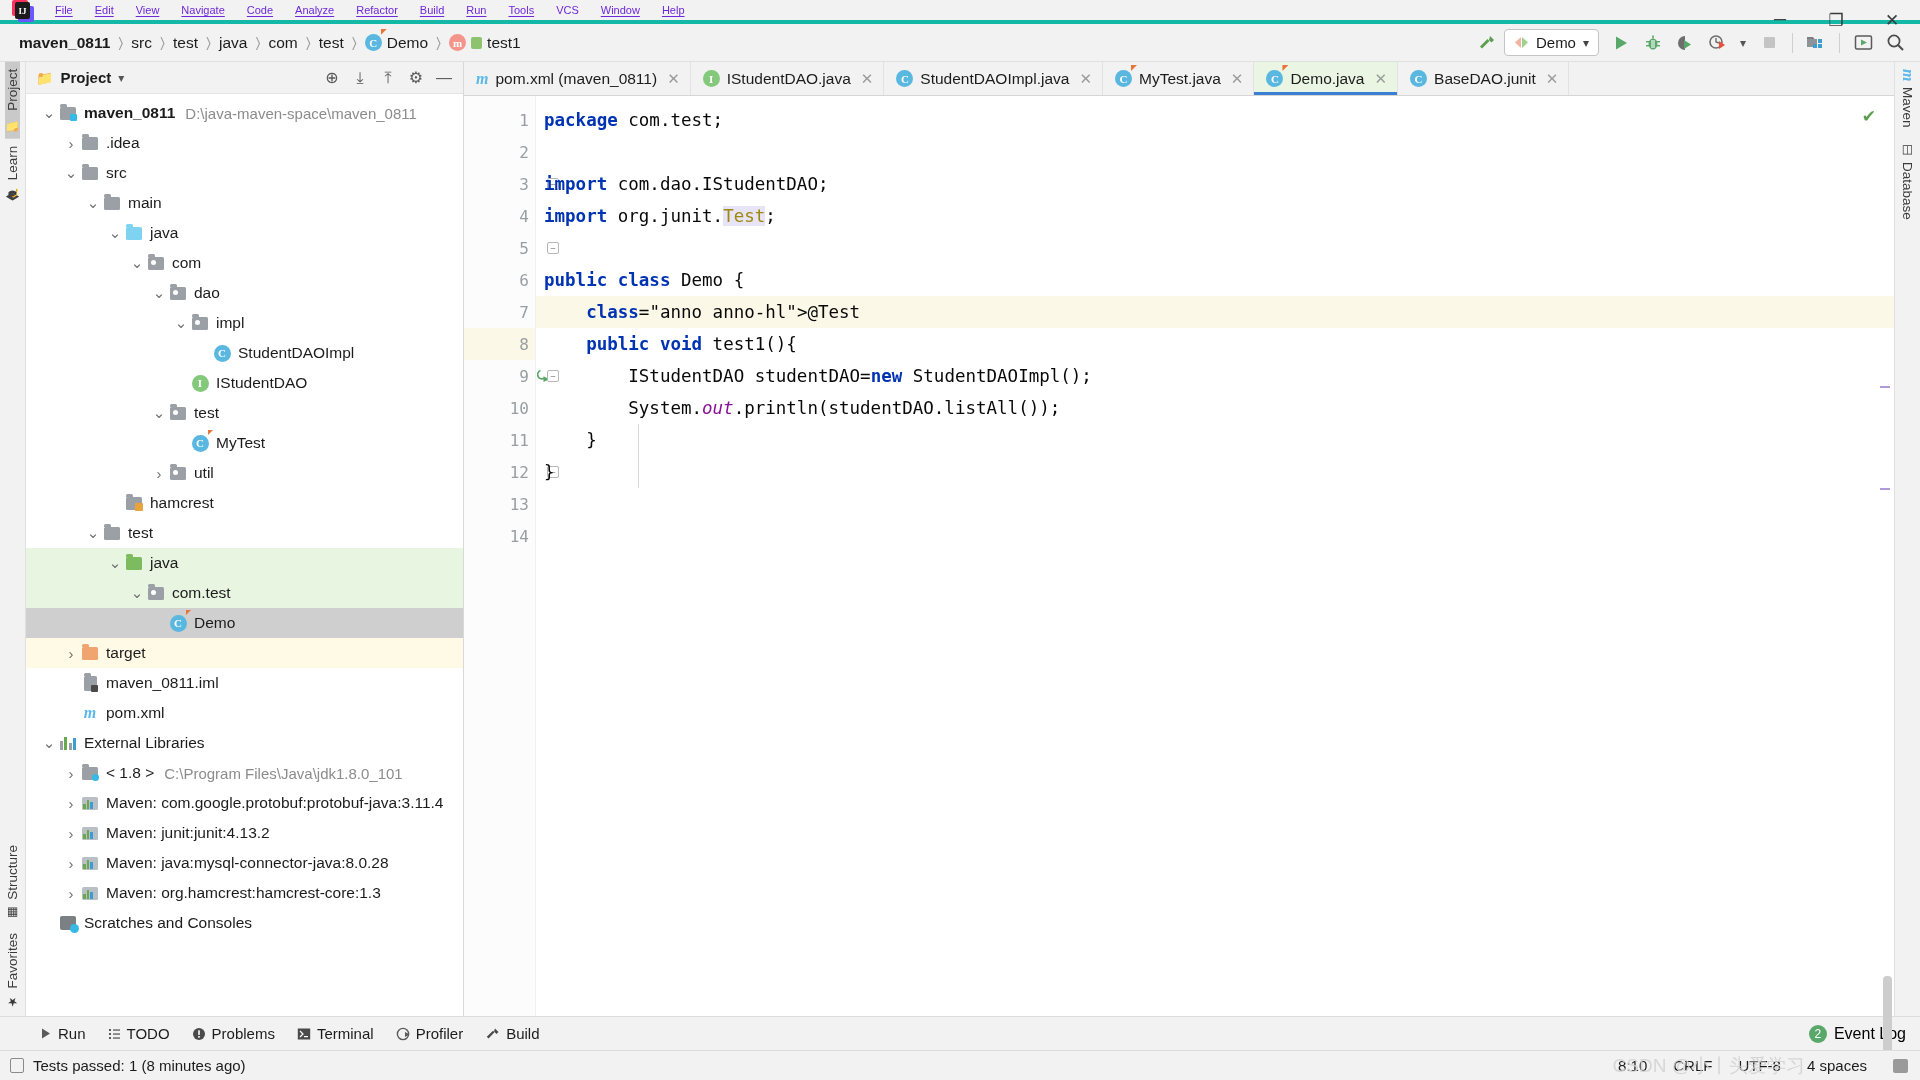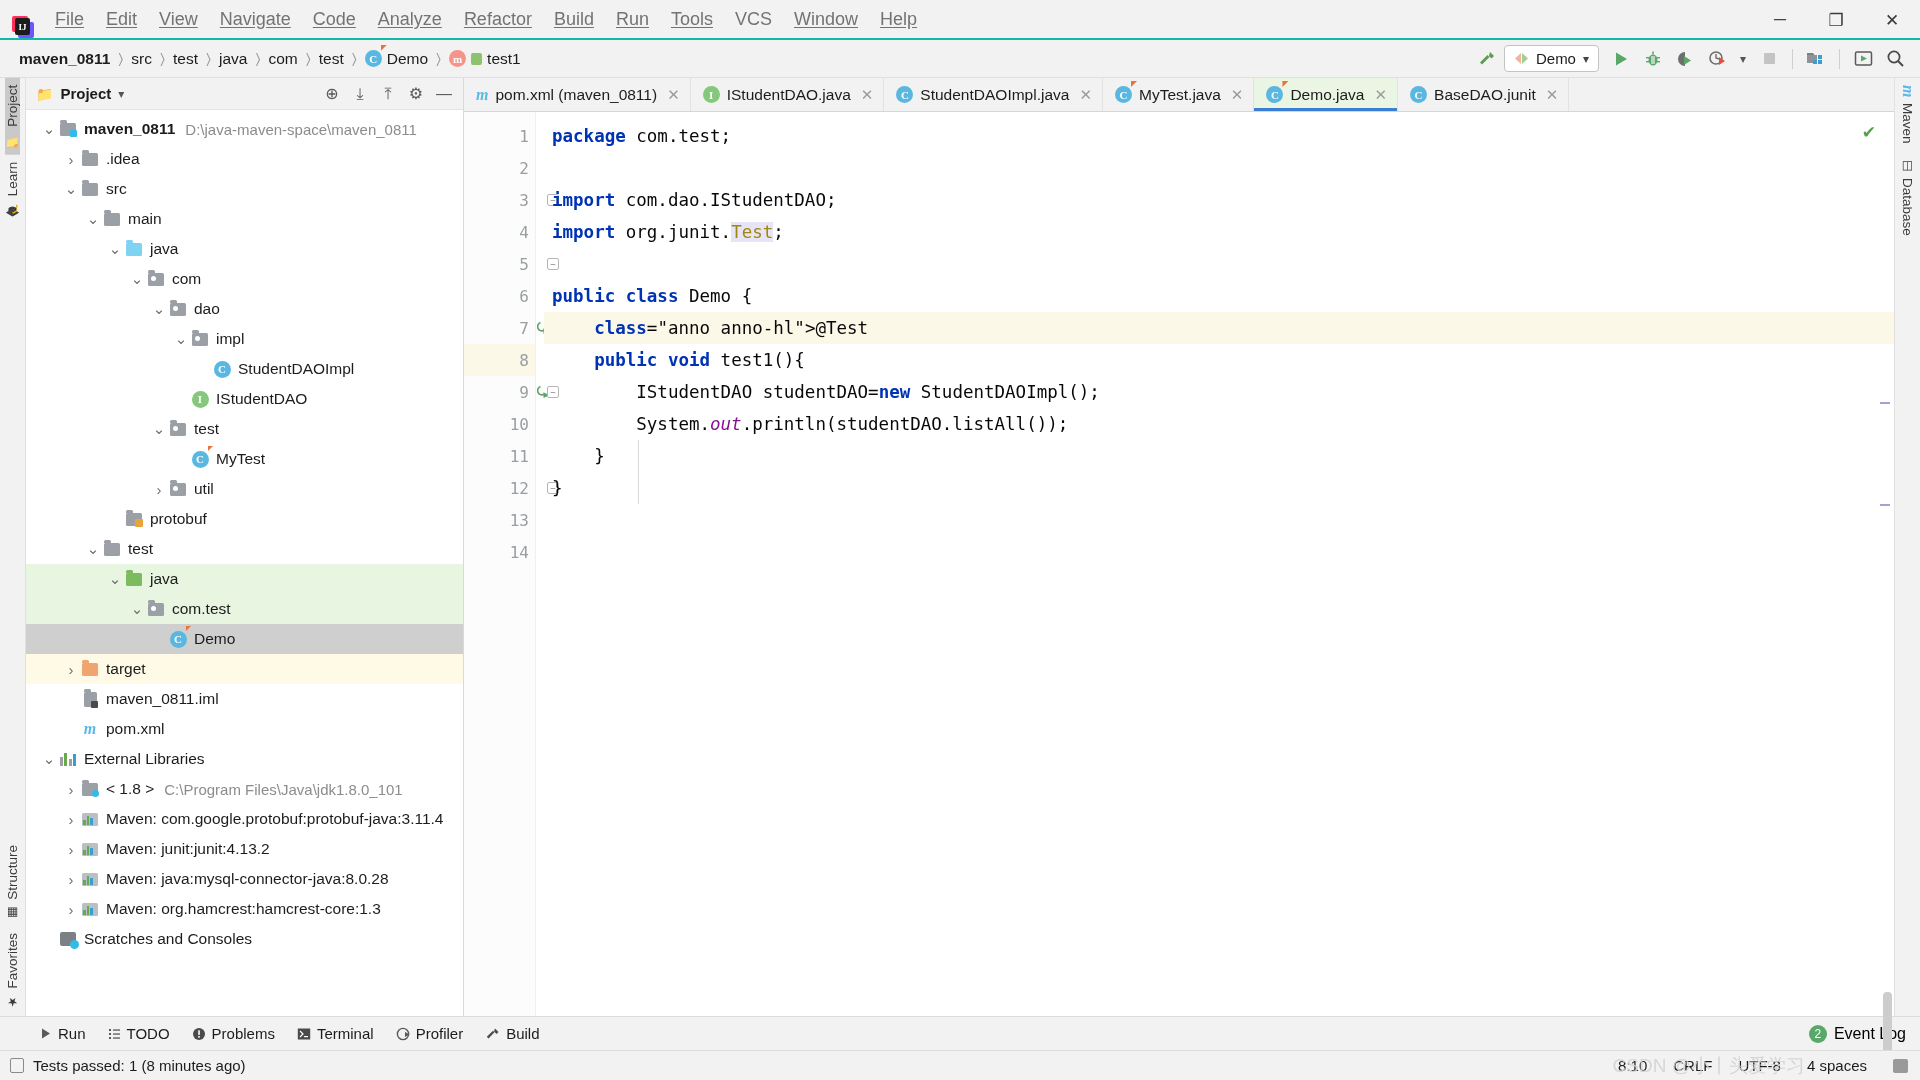--- a/index.html
+++ b/index.html
@@ -7,32 +7,32 @@
     width: 1920px; height: 1080px;
     font-family: "Liberation Sans", sans-serif;
     background: #f2f2f2;
     overflow: hidden;
     -webkit-font-smoothing: antialiased;
   }
   #app { width: 1920px; height: 1080px; display: flex; flex-direction: column; background:#f2f2f2; }
 
   
   .titlebar {
-    height: 40px; background: #f2f2f2; display: flex; align-items: flex-end;
-    border-bottom: 2px solid #14b8a6; position: relative; flex: none;
+    height: 24px; background: #f2f2f2; display: flex; align-items: flex-start;
+    border-bottom: 4px solid #14b8a6; position: relative; flex: none;
   }
   .ij-logo { width: 22px; height: 22px; margin-left: 12px; margin-right: 10px; position: relative; flex:none;}
   .ij-logo .sq1 { position:absolute; left:0; top:0; width:16px; height:16px; background:#fe315d; border-radius:2px;}
   .ij-logo .sq2 { position:absolute; right:0; bottom:0; width:16px; height:16px; background:#6b57ff; border-radius:2px;}
   .ij-logo .sq3 { position:absolute; left:3px; top:3px; width:15px; height:15px; background:#fd8b29; border-radius:2px;}
   .ij-logo .core { position:absolute; left:3px; top:2px; width:15px; height:17px; background:#1c1c1c; border-radius:2px; display:flex;align-items:center;justify-content:center; color:#fff; font-size:9px; font-weight:bold; font-family:"Liberation Serif",serif;}
   .menubar { display: flex; align-items: center; height: 100%; }
   .menu-item {
     padding: 0 11px; height: 100%; display: flex; align-items: center;
-    font-size: 18px; color: #737373; cursor: default;
+    font-size: 11px; color: #6d28d9; cursor: default;
   }
   .menu-item .mn { text-decoration: underline; text-underline-offset: 2px; }
   .win-title {
     position: absolute; left: 0; right: 0; text-align: center;
     font-size: 15.5px; color: #8c8c8c; pointer-events: none;
   }
   .win-ctrls { margin-left: auto; display: flex; height: 100%; z-index:2;}
   .win-btn { width: 56px; height: 40px; display:flex; align-items:center; justify-content:center; color:#3b3b3b; font-size:17px; }
 
   
@@ -129,21 +129,21 @@
   .code-wrap { flex:1; display:flex; min-height:0; position:relative; background:#fff;}
   .gutter { width:72px; background:#fcfcfc; flex:none; padding-top:8px; border-right:1px solid #f0f0f0;}
   .gline {
     height:32px;display:flex;align-items:center;justify-content:flex-end;
     font-family:"DejaVu Sans Mono", monospace; font-size:16px; color:#999ea1; padding-right:6px; position:relative;
   }
   .gline.hl { background:#fbf8e8; }
   .grun { position:absolute; right:-18px; width:16px;height:16px; }
   .foldmark{position:absolute; right:-24px; width:12px;height:12px;border:1px solid #b6b6b6;border-radius:2px;color:#888;font-size:9px;line-height:10px;text-align:center;background:#fff;}
   .codebox { flex:1; padding-top:8px; position:relative; overflow:hidden;}
-  .cline { height:32px; line-height:32px; font-family:"DejaVu Sans Mono", monospace; font-size:17.5px; color:#080808; white-space:pre; padding-left:8px;margin-left:8px;}
+  .cline { height:32px; line-height:32px; font-family:"DejaVu Sans Mono", monospace; font-size:17.5px; color:#080808; white-space:pre; padding-left:8px;}
   .cline.hl { background:#fbf8e8; }
   .kw { color:#0033b3; font-weight:600;}
   .anno { color:#9e880d; }
   .fld { color:#871094; font-style:italic;}
   .hlsel { background:#e8e4f7; }
   .indent-guide{position:absolute;width:1px;background:#d8d8d8;}
   .check { position:absolute; right:18px; top:10px; color:#5a9e4f; font-size:17px;}
   .marker { position:absolute; right:4px; width:10px;height:2px;background:#b09bd8;}
 
   
@@ -469,21 +469,21 @@
             </span>
             <span class="lbl">util</span>
           </div>
           <div class="row" style="padding-left: 80px;">
             <span class="arrow none">&nbsp;</span>
             <span class="ico">
               <span class="f f-gray" style="position:relative">
                 <i class="badge-sq" style="background:#e8a33d;width:8px;height:8px"></i>
               </span>
             </span>
-            <span class="lbl">protobuf</span>
+            <span class="lbl">hamcrest</span>
           </div>
           <div class="row" style="padding-left: 58px;">
             <span class="arrow" style="font-size: 15px;">⌄</span>
             <span class="ico">
               <span class="f f-gray"></span>
             </span>
             <span class="lbl">test</span>
           </div>
           <div class="row greenbg" style="padding-left: 80px;">
             <span class="arrow" style="font-size: 15px;">⌄</span>

